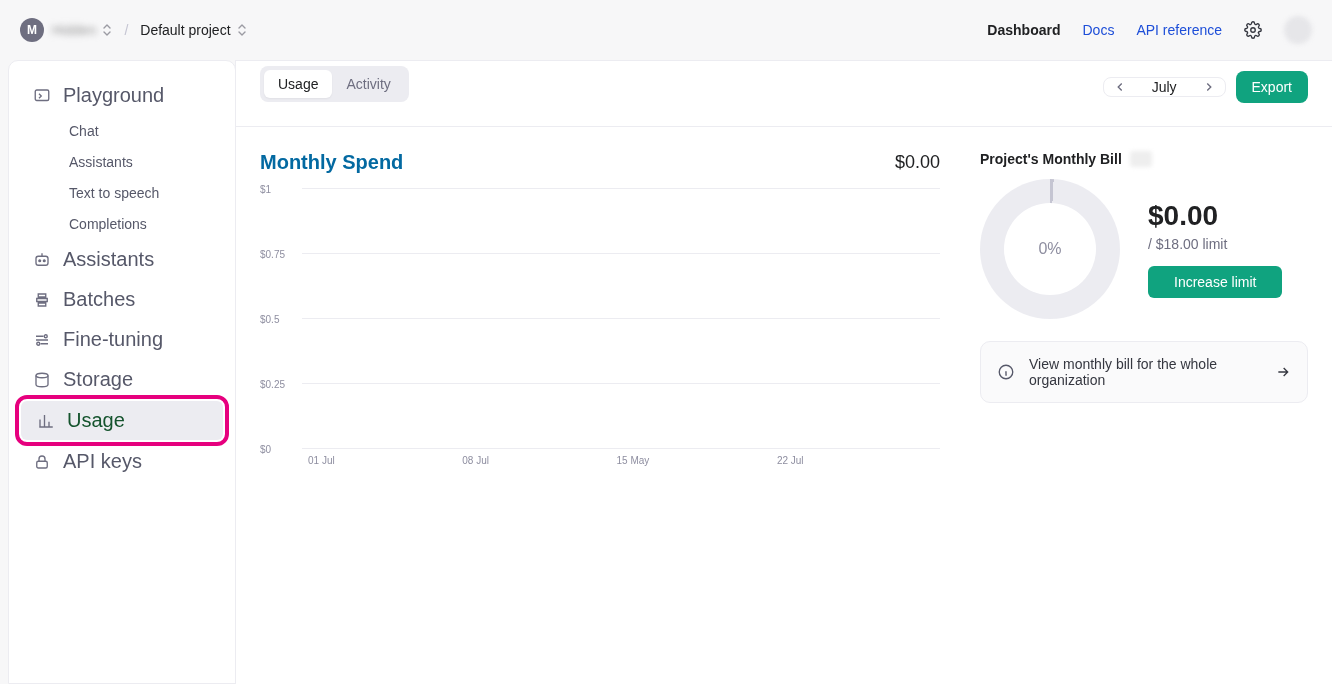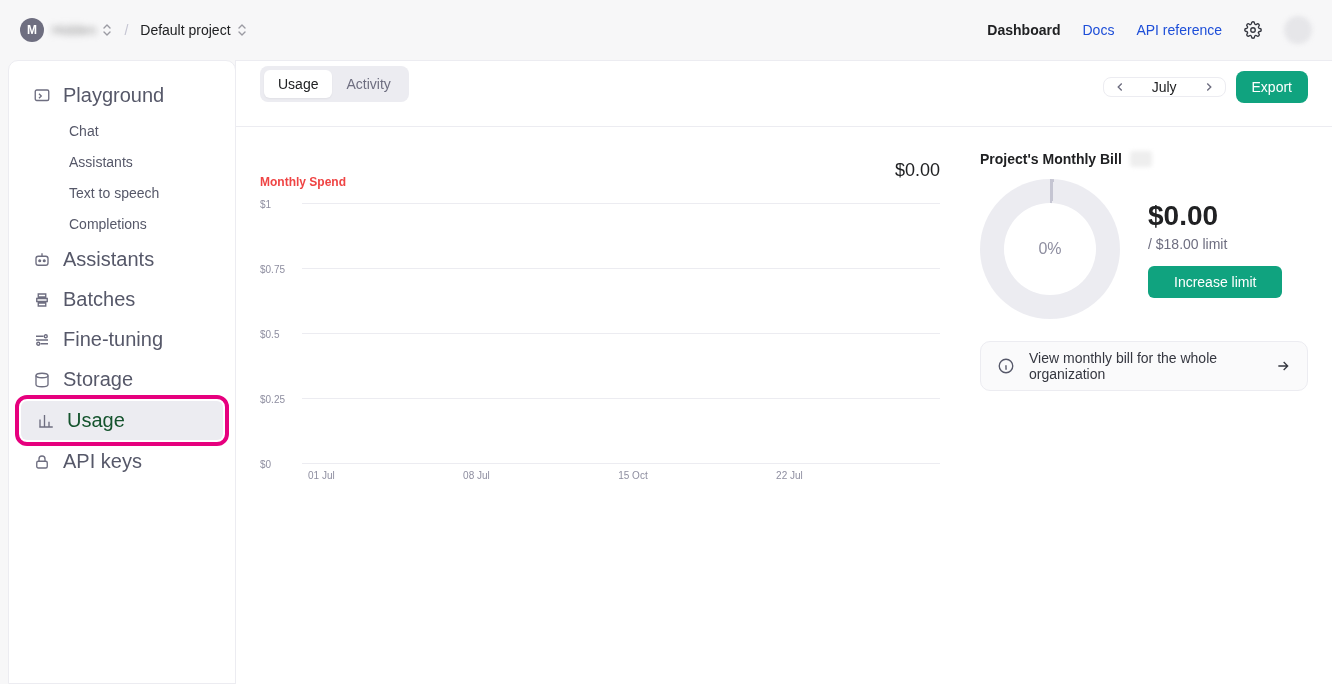--- a/index.html
+++ b/index.html
@@ -135,21 +135,21 @@
   }
   .right-controls { display:flex; align-items:center;}
 
   .content-body {
     display: flex; padding: 24px; gap: 40px;
   }
   .chart-panel { flex: 1; position: relative; }
   .chart-header {
     display: flex; justify-content: space-between; align-items:center; margin-bottom: 14px;
   }
-  .chart-title { font-size: 12px; font-weight: 600; color:#ef4444;margin-top:24px; }
+  .chart-title { font-size: 20px; font-weight: 600; color:#0369a1; }
   .chart-total { font-size: 18px; color: #202123; font-weight: 500; }
   .chart-area {
     position: relative; height: 260px; margin-left: 42px;
   }
   .gridline {
     position: absolute; left: 0; right: 0; border-top: 1px solid #ececf1;
   }
   .ylabel {
     position: absolute; left: -42px; transform: translateY(-50%);
     font-size: 10px; color: #8e8ea0;
@@ -174,21 +174,21 @@
   }
   .donut-label { position:relative; z-index:1; font-size:16px; color:#8e8ea0; font-weight:500;}
   .bill-amount { font-size: 28px; font-weight: 700; }
   .bill-limit { font-size: 14px; color:#6e6e80; margin-top:4px;}
   .increase-btn {
     background:#10a37f; color:#fff; border:none; padding:8px 26px; border-radius:6px;
     font-size:14px; font-weight:400; cursor:pointer; margin-top:14px;
   }
   .org-link {
     margin-top: 22px; border:1px solid #ececf1; background:#fafafb; border-radius:10px;
-    padding: 8px 16px; display:flex; align-items:center; gap:14px; cursor:pointer; font-size:14px;
+    padding: 14px 16px; display:flex; align-items:center; gap:14px; cursor:pointer; font-size:14px;
     color:#353740;
   }
   .org-link .arrow { margin-left:auto; color:#353740;}
   svg { display:block; }
 </style>
 </head>
 <body>
 
 <div class="topbar">
   <div class="org-avatar">M</div>
@@ -346,21 +346,21 @@
             </div>
           <div class="gridline" style="top:75%;">
               <span class="ylabel">$0.25</span>
             </div>
           <div class="gridline" style="top:100%;">
               <span class="ylabel">$0</span>
             </div>
           <div class="xlabels">
             <span>01 Jul</span>
             <span>08 Jul</span>
-            <span>15 Oct</span>
+            <span>15 May</span>
             <span>22 Jul</span>
             <span style="visibility:hidden">.</span>
           </div>
         </div>
       </div>
 
       <div class="bill-panel">
         <div class="bill-title-row">
           <div class="bill-title">Project's Monthly Bill</div>
           <div class="bill-info-blur"></div>

